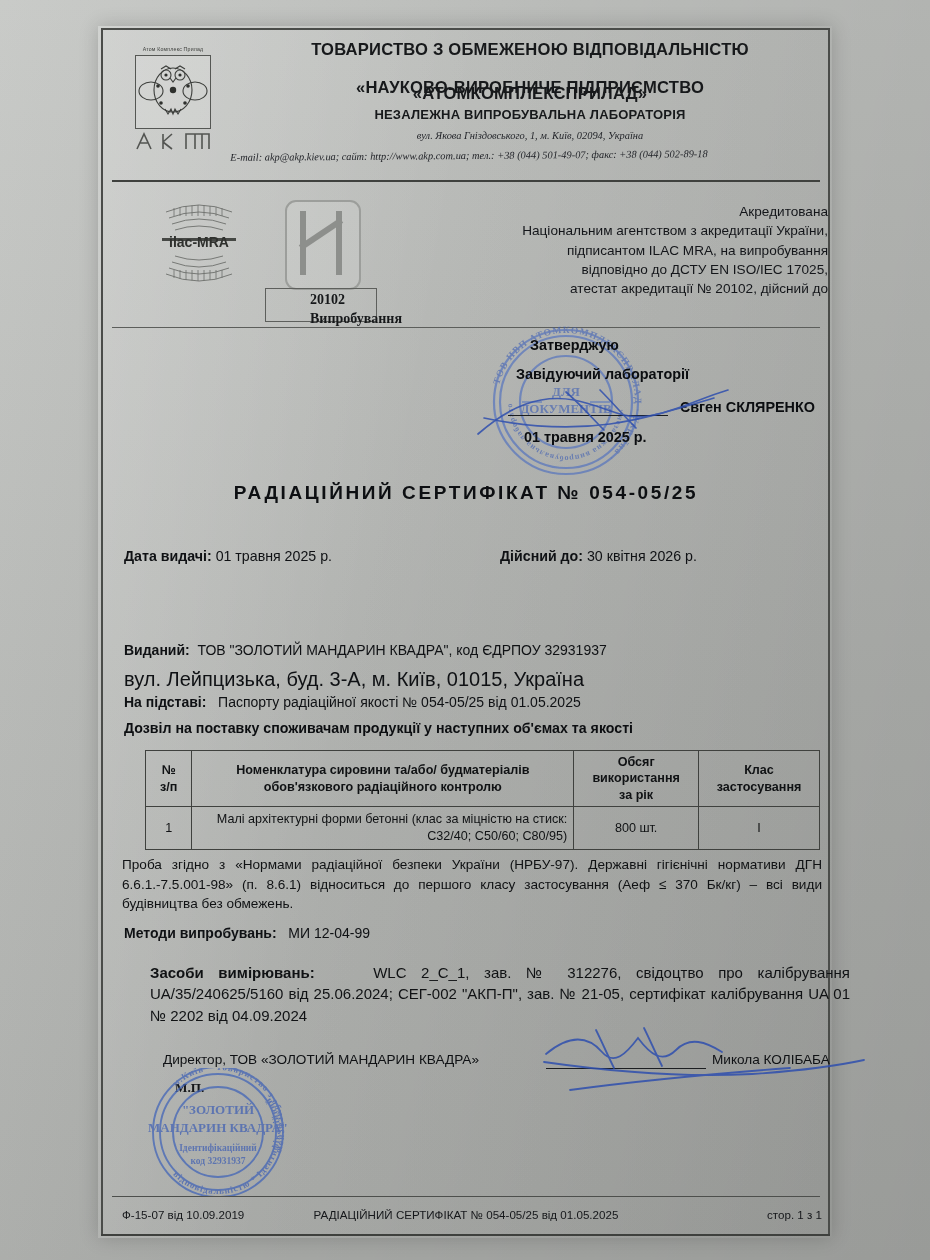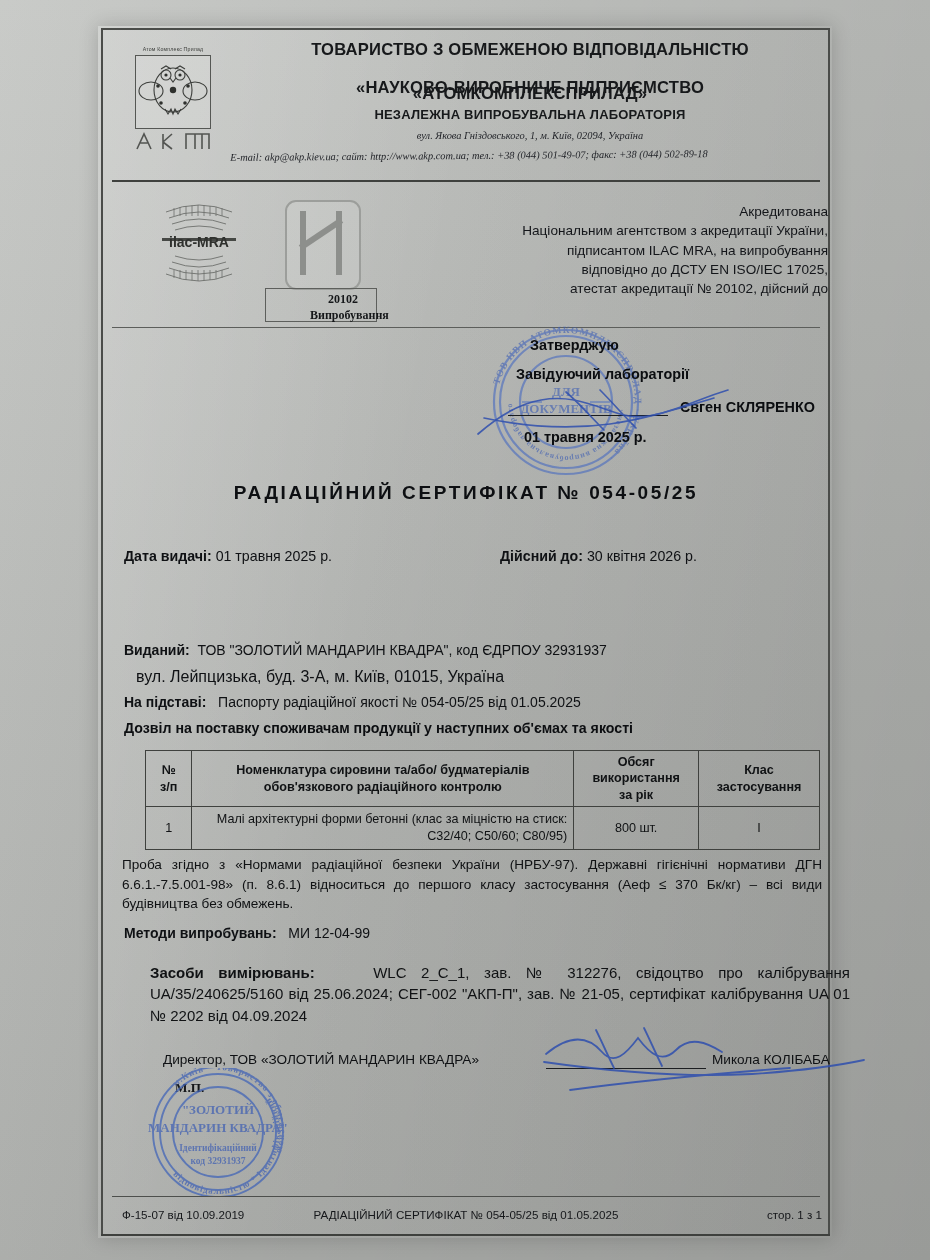--- a/index.html
+++ b/index.html
@@ -112,23 +112,23 @@
   #naau {
     position: absolute; left: 285px; top: 200px;
     width: 72px; height: 86px;
     border: 2px solid #9c9e9b; border-radius: 11px;
     background: rgba(255,255,255,0.10);
   }
   #naau-num {
     position: absolute; left: 265px; top: 288px;
     width: 112px; height: 34px;
     border: 1px solid #5d5f5c;
-    text-align: center;
+    text-align: left;
     font-family: "Liberation Serif", serif;
-    font-weight: bold; font-size: 12px; color: #16181a;
+    font-weight: bold; font-size: 14px; color: #16181a;
     line-height: 1.35; padding-top: 2px; box-sizing: border-box; padding-left: 44px;
   }
   #acc-text {
     position: absolute; left: 400px; top: 202px; width: 428px;
     text-align: right; font-size: 13.6px; color: #14161a;
     line-height: 1.42;
   }
 
   
   #approve {
@@ -160,22 +160,22 @@
     font-size: 14.2px; color: #0f1114;
   }
   .lbl { font-weight: bold; }
 
   
   #issued-to {
     position: absolute; left: 124px; top: 642px;
     font-size: 14px; color: #0f1114;
   }
   #issued-addr {
-    position: absolute; left: 136px; top: 668px;
-    font-size: 16px; color: #0f1114;
+    position: absolute; left: 124px; top: 668px;
+    font-size: 20px; color: #0f1114;
   }
   #basis {
     position: absolute; left: 124px; top: 694px;
     font-size: 14px; color: #0f1114;
   }
   #permit {
     position: absolute; left: 124px; top: 720px;
     font-size: 14.2px; font-weight: bold; color: #0c0e11;
   }
 

